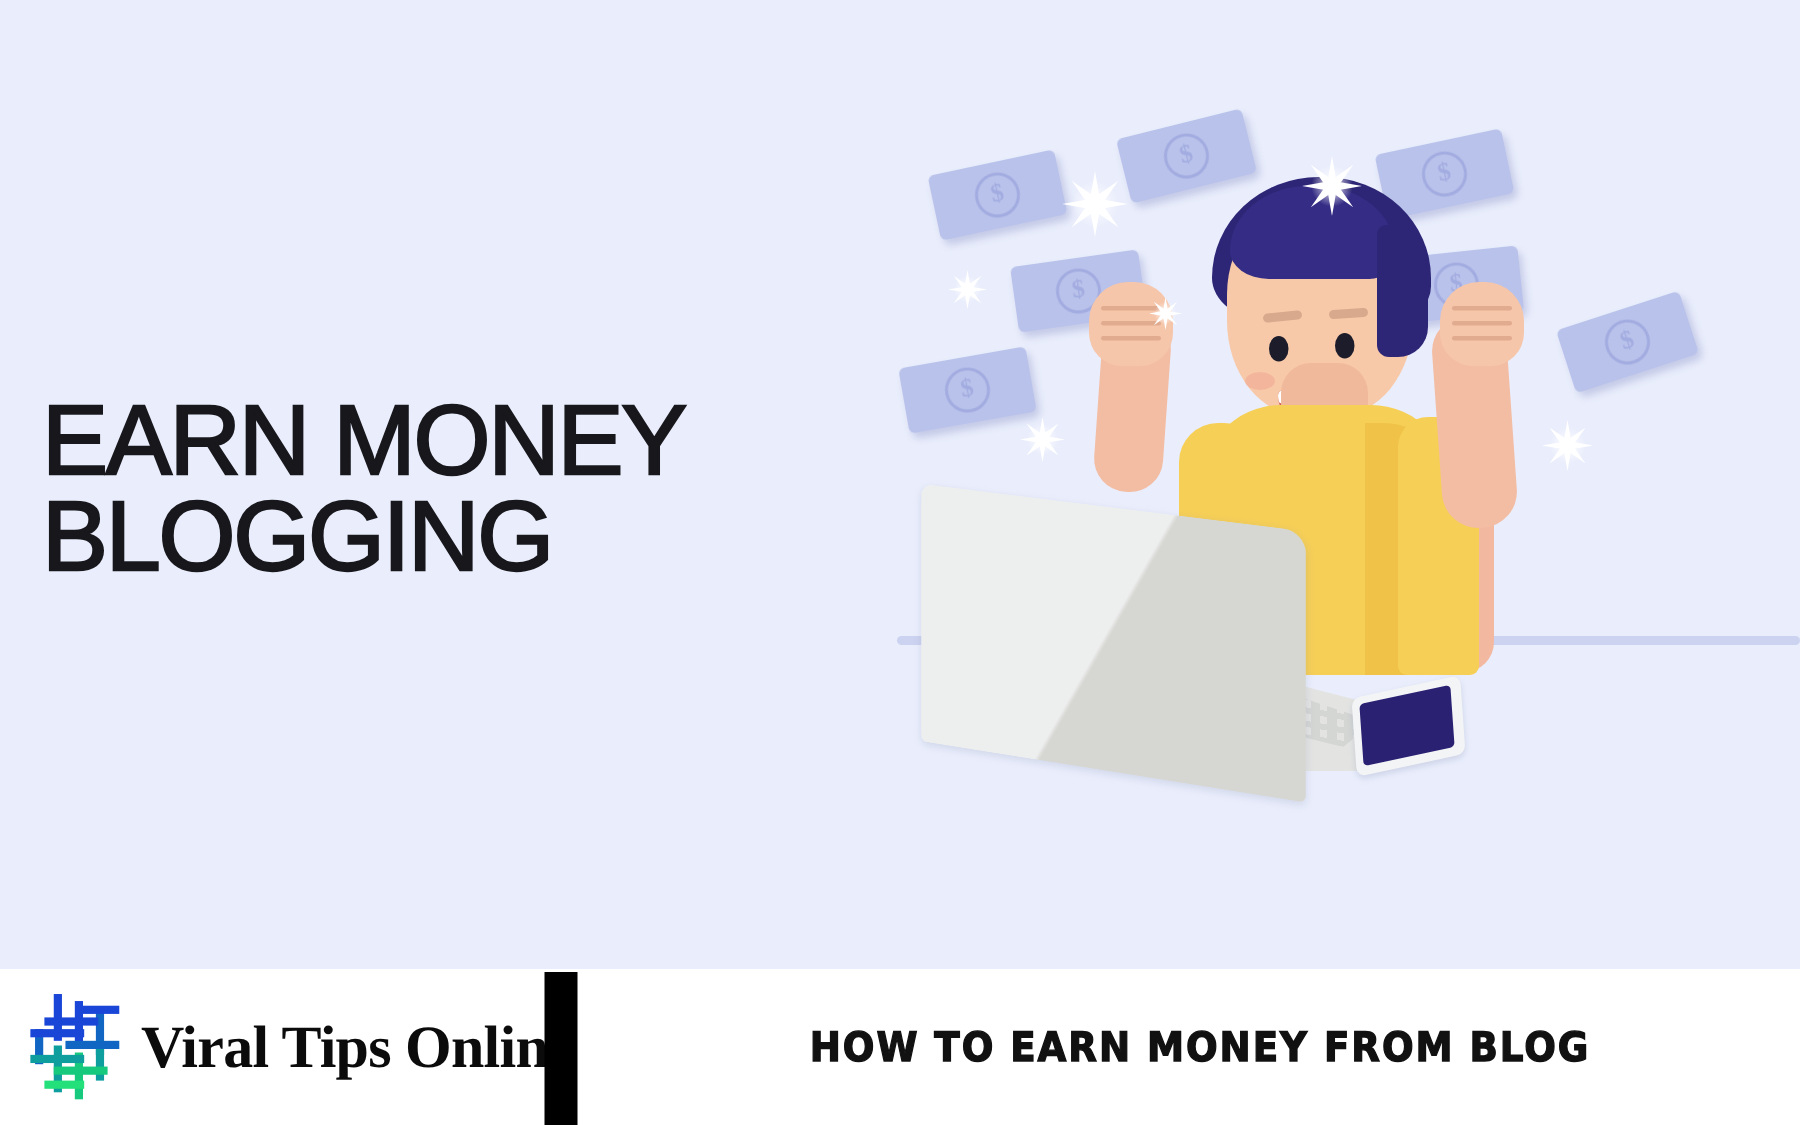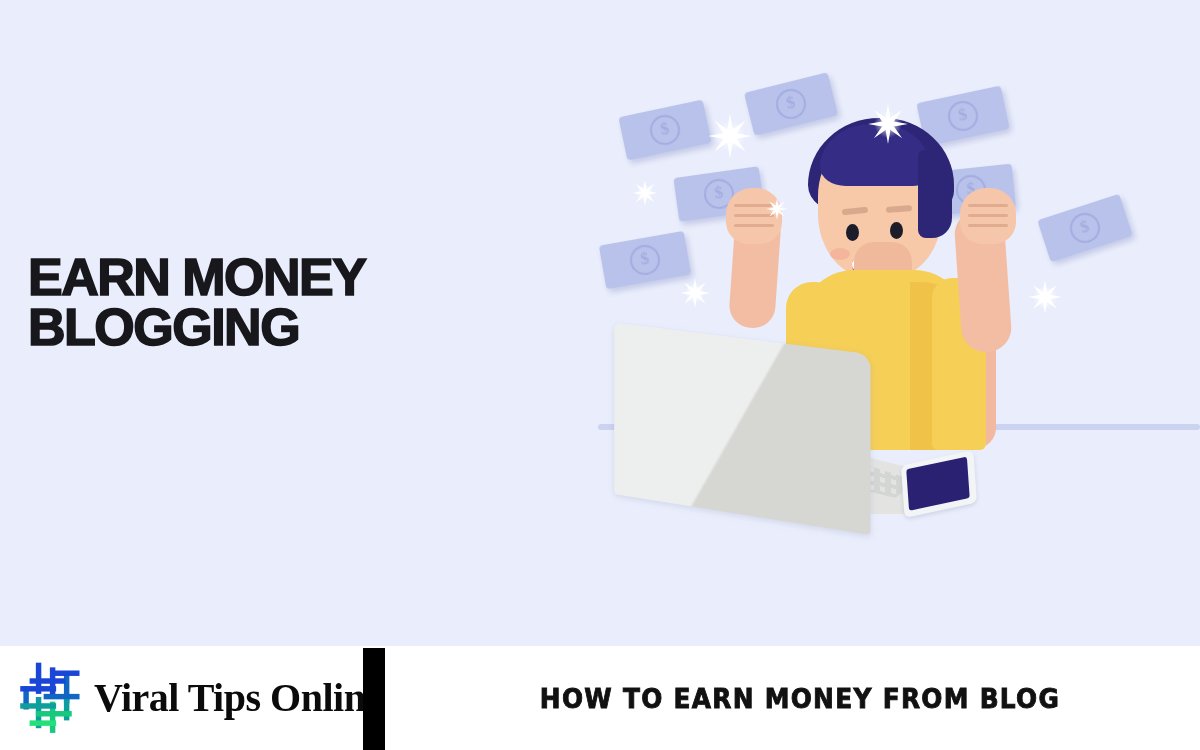--- a/index.html
+++ b/index.html
@@ -33,22 +33,22 @@
   }
 
   
   #headline {
     position: absolute;
     left: 28px;
     top: 218px;
     width: 560px;
     color: #17171c;
     font-family: "Liberation Sans", sans-serif;
-    font-weight: 700;
-    font-size: 52px;
+    font-weight: 400;
+    font-size: 66px;
     line-height: 0.96;
     letter-spacing: -1.5px;
     text-transform: uppercase;
     -webkit-text-stroke: 1.6px #17171c;
   }
   #headline .ln { display: block; white-space: nowrap; }
 
   
   #art {
     position: absolute;

